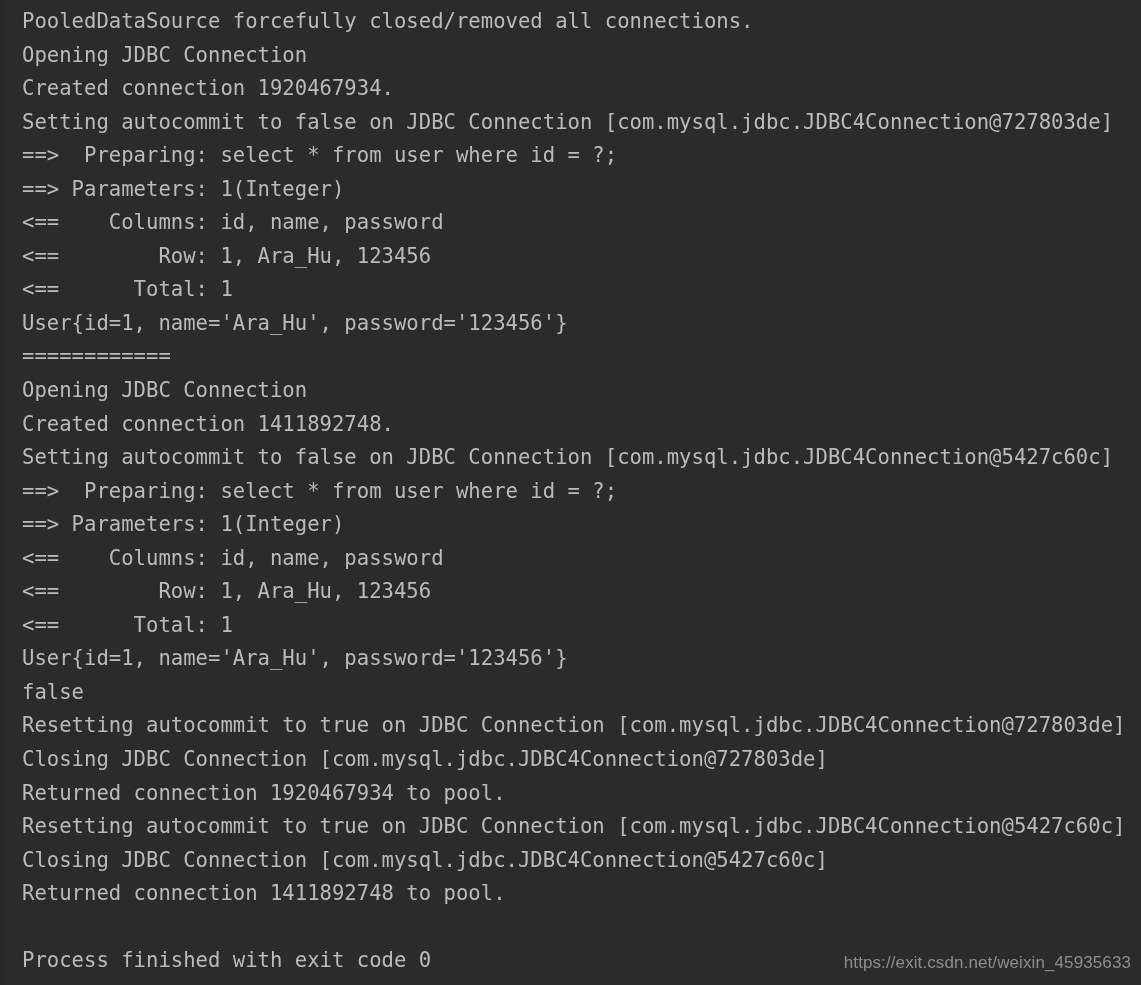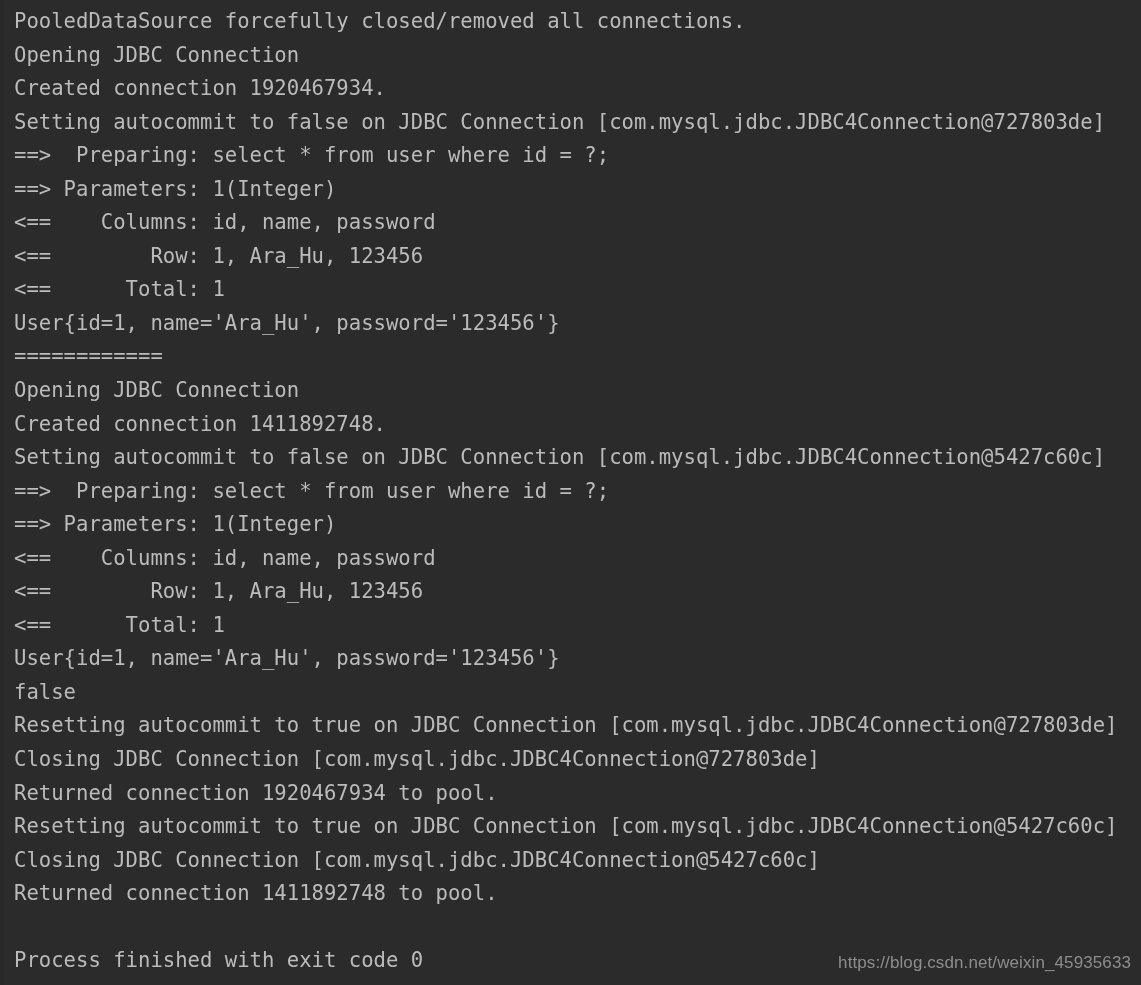--- a/index.html
+++ b/index.html
@@ -28,21 +28,21 @@
     top: 0;
     width: 4px;
     height: 985px;
     background: #282828;
   }
   #console-output {
     position: absolute;
     left: 0;
     top: 0;
     width: 1141px;
-    padding: 5px 0 0 0;
+    padding: 5px 0 0 8px;
     margin: 0;
     box-sizing: border-box;
     font-family: "DejaVu Sans Mono", monospace;
     font-size: 20.6px;
     line-height: 33.55px;
     color: #bbbbbb;
     white-space: pre;
     letter-spacing: 0px;
   }
   .log-line {
@@ -68,15 +68,15 @@
 </style>
 </head>
 <body>
 
 <div id="console-root">
 
   <div id="gutter-strip"></div>
 
   <pre id="console-output"><span class="log-line">PooledDataSource forcefully closed/removed all connections.</span><span class="log-line">Opening JDBC Connection</span><span class="log-line">Created connection 1920467934.</span><span class="log-line">Setting autocommit to false on JDBC Connection [com.mysql.jdbc.JDBC4Connection@727803de]</span><span class="log-line">==&gt;  Preparing: select * from user where id = ?;</span><span class="log-line">==&gt; Parameters: 1(Integer)</span><span class="log-line">&lt;==    Columns: id, name, password</span><span class="log-line">&lt;==        Row: 1, Ara_Hu, 123456</span><span class="log-line">&lt;==      Total: 1</span><span class="log-line">User{id=1, name='Ara_Hu', password='123456'}</span><span class="log-line">============</span><span class="log-line">Opening JDBC Connection</span><span class="log-line">Created connection 1411892748.</span><span class="log-line">Setting autocommit to false on JDBC Connection [com.mysql.jdbc.JDBC4Connection@5427c60c]</span><span class="log-line">==&gt;  Preparing: select * from user where id = ?;</span><span class="log-line">==&gt; Parameters: 1(Integer)</span><span class="log-line">&lt;==    Columns: id, name, password</span><span class="log-line">&lt;==        Row: 1, Ara_Hu, 123456</span><span class="log-line">&lt;==      Total: 1</span><span class="log-line">User{id=1, name='Ara_Hu', password='123456'}</span><span class="log-line">false</span><span class="log-line">Resetting autocommit to true on JDBC Connection [com.mysql.jdbc.JDBC4Connection@727803de]</span><span class="log-line">Closing JDBC Connection [com.mysql.jdbc.JDBC4Connection@727803de]</span><span class="log-line">Returned connection 1920467934 to pool.</span><span class="log-line">Resetting autocommit to true on JDBC Connection [com.mysql.jdbc.JDBC4Connection@5427c60c]</span><span class="log-line">Closing JDBC Connection [com.mysql.jdbc.JDBC4Connection@5427c60c]</span><span class="log-line">Returned connection 1411892748 to pool.</span><span class="log-line blank">&nbsp;</span><span class="log-line">Process finished with exit code 0</span></pre>
 
-  <div id="watermark">https://blog.csdn.net/weixin_45935633</div>
+  <div id="watermark">https://exit.csdn.net/weixin_45935633</div>
 
 </div>
 
 </body></html>

